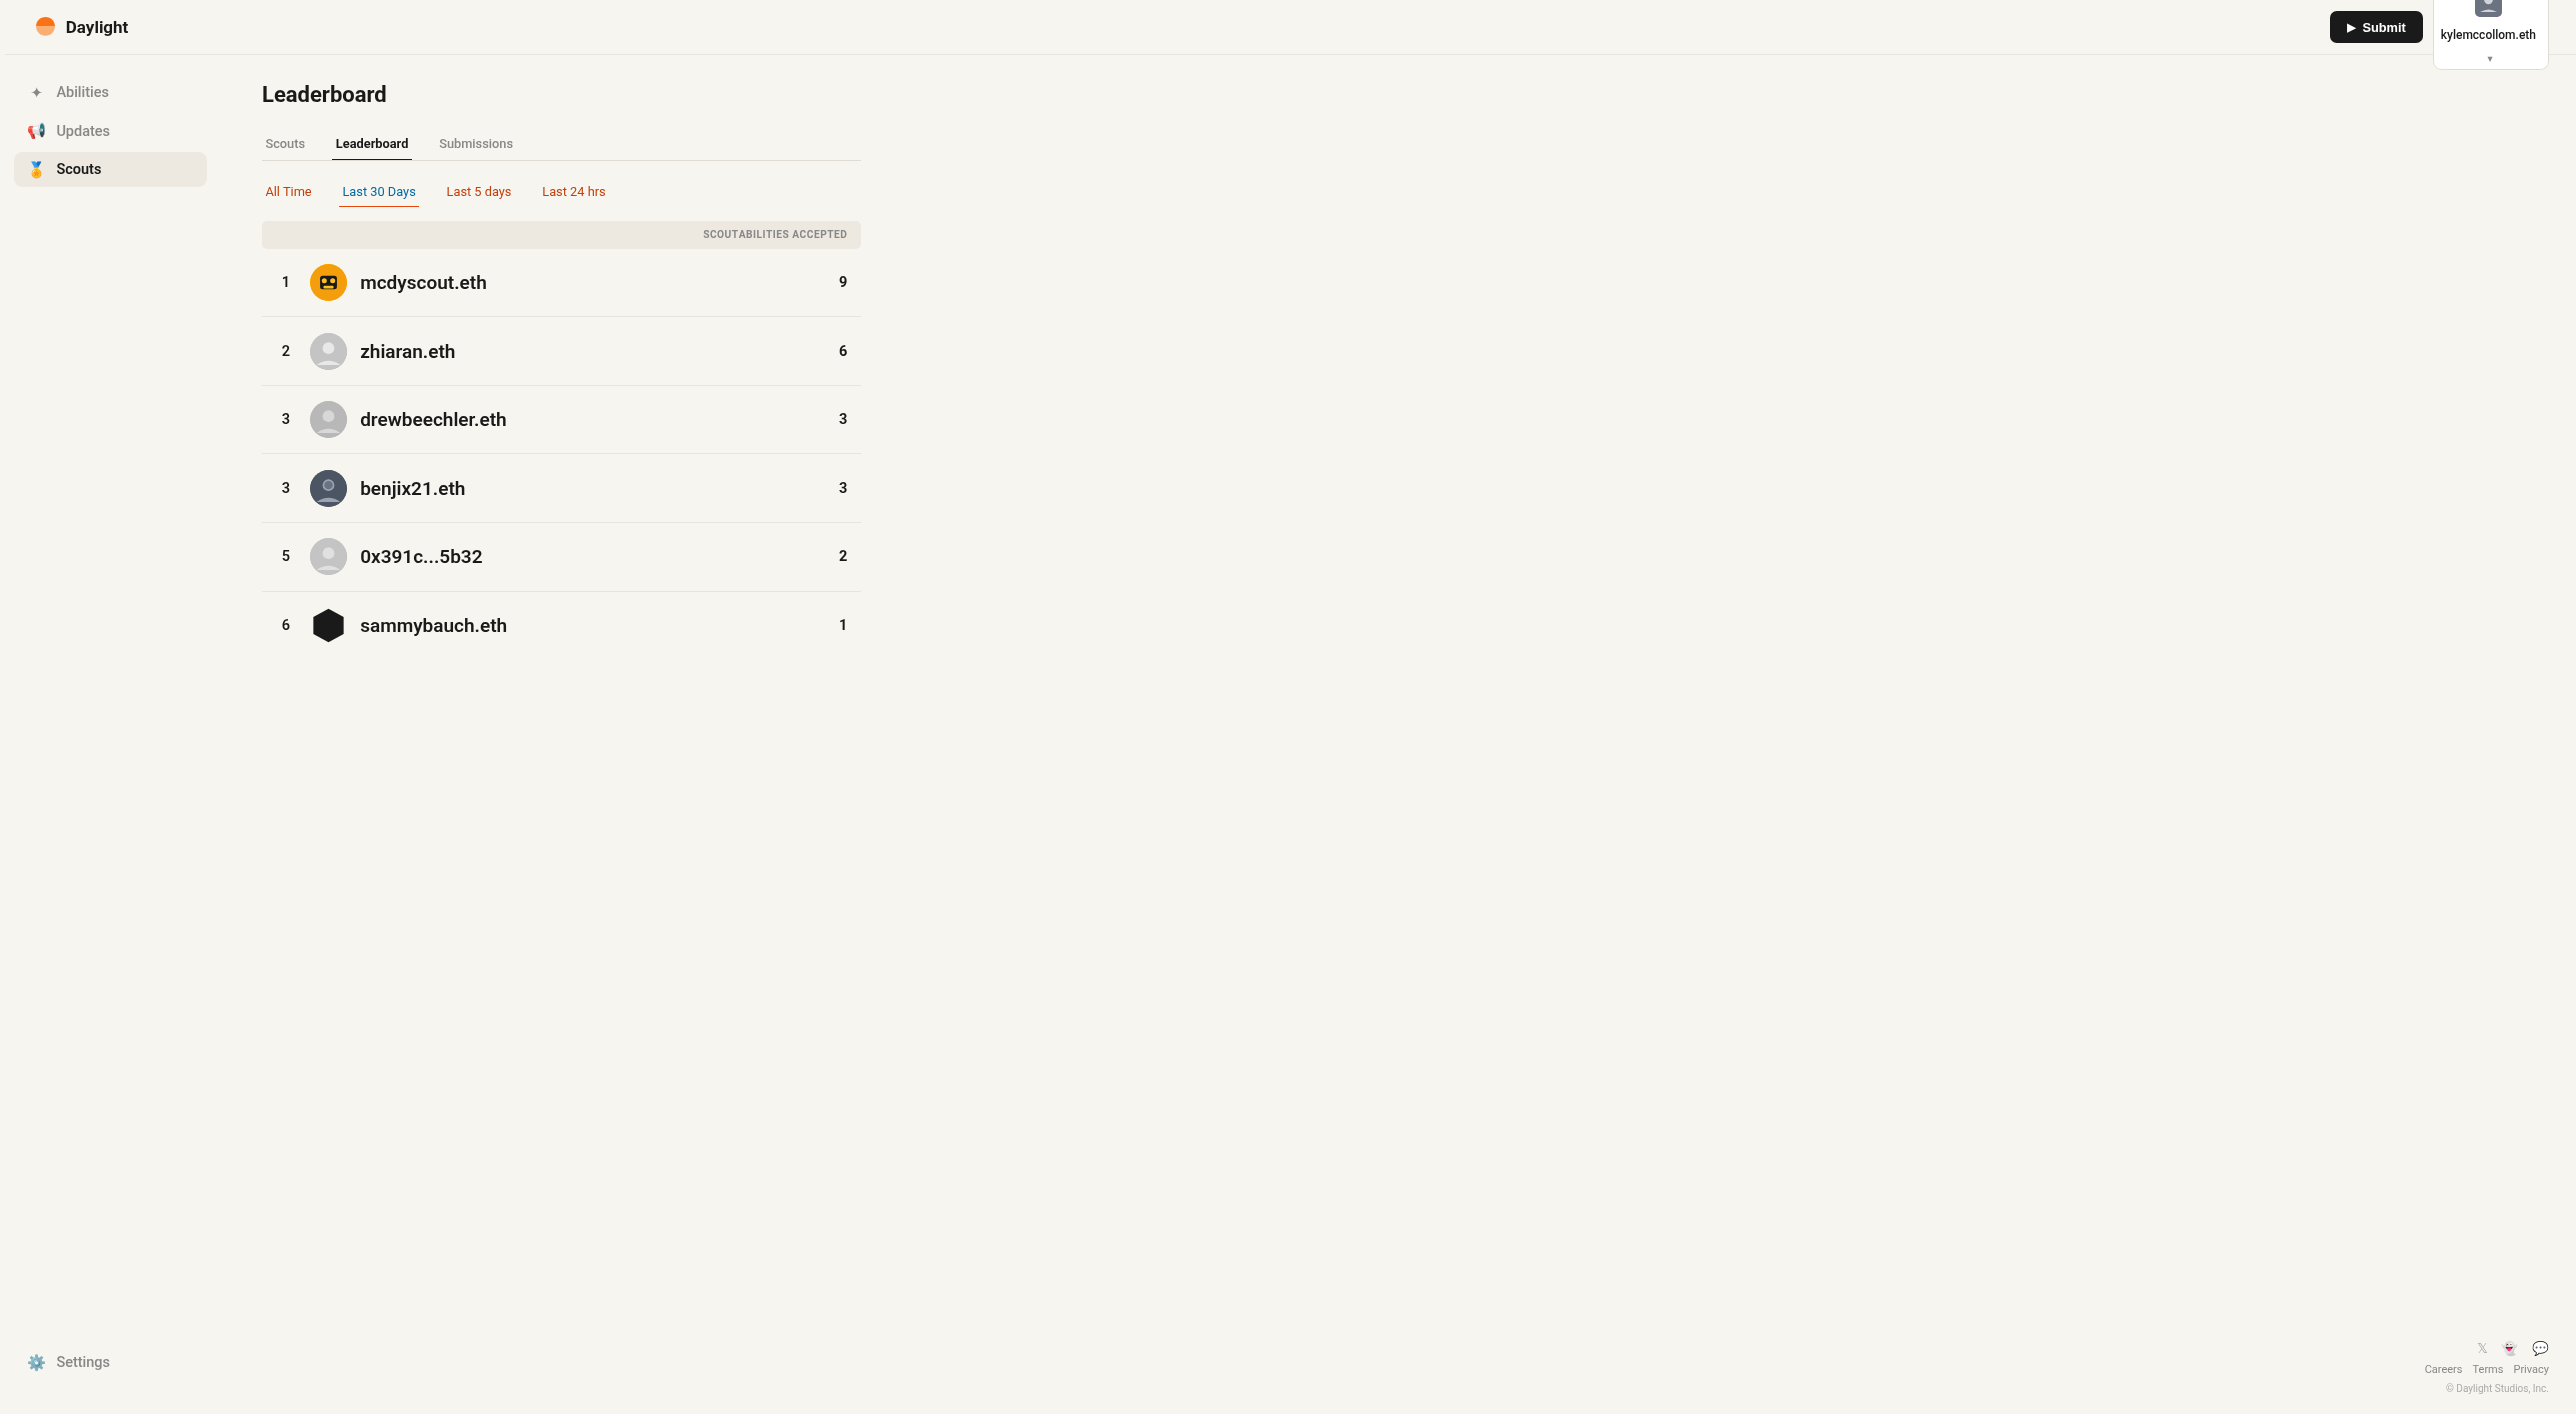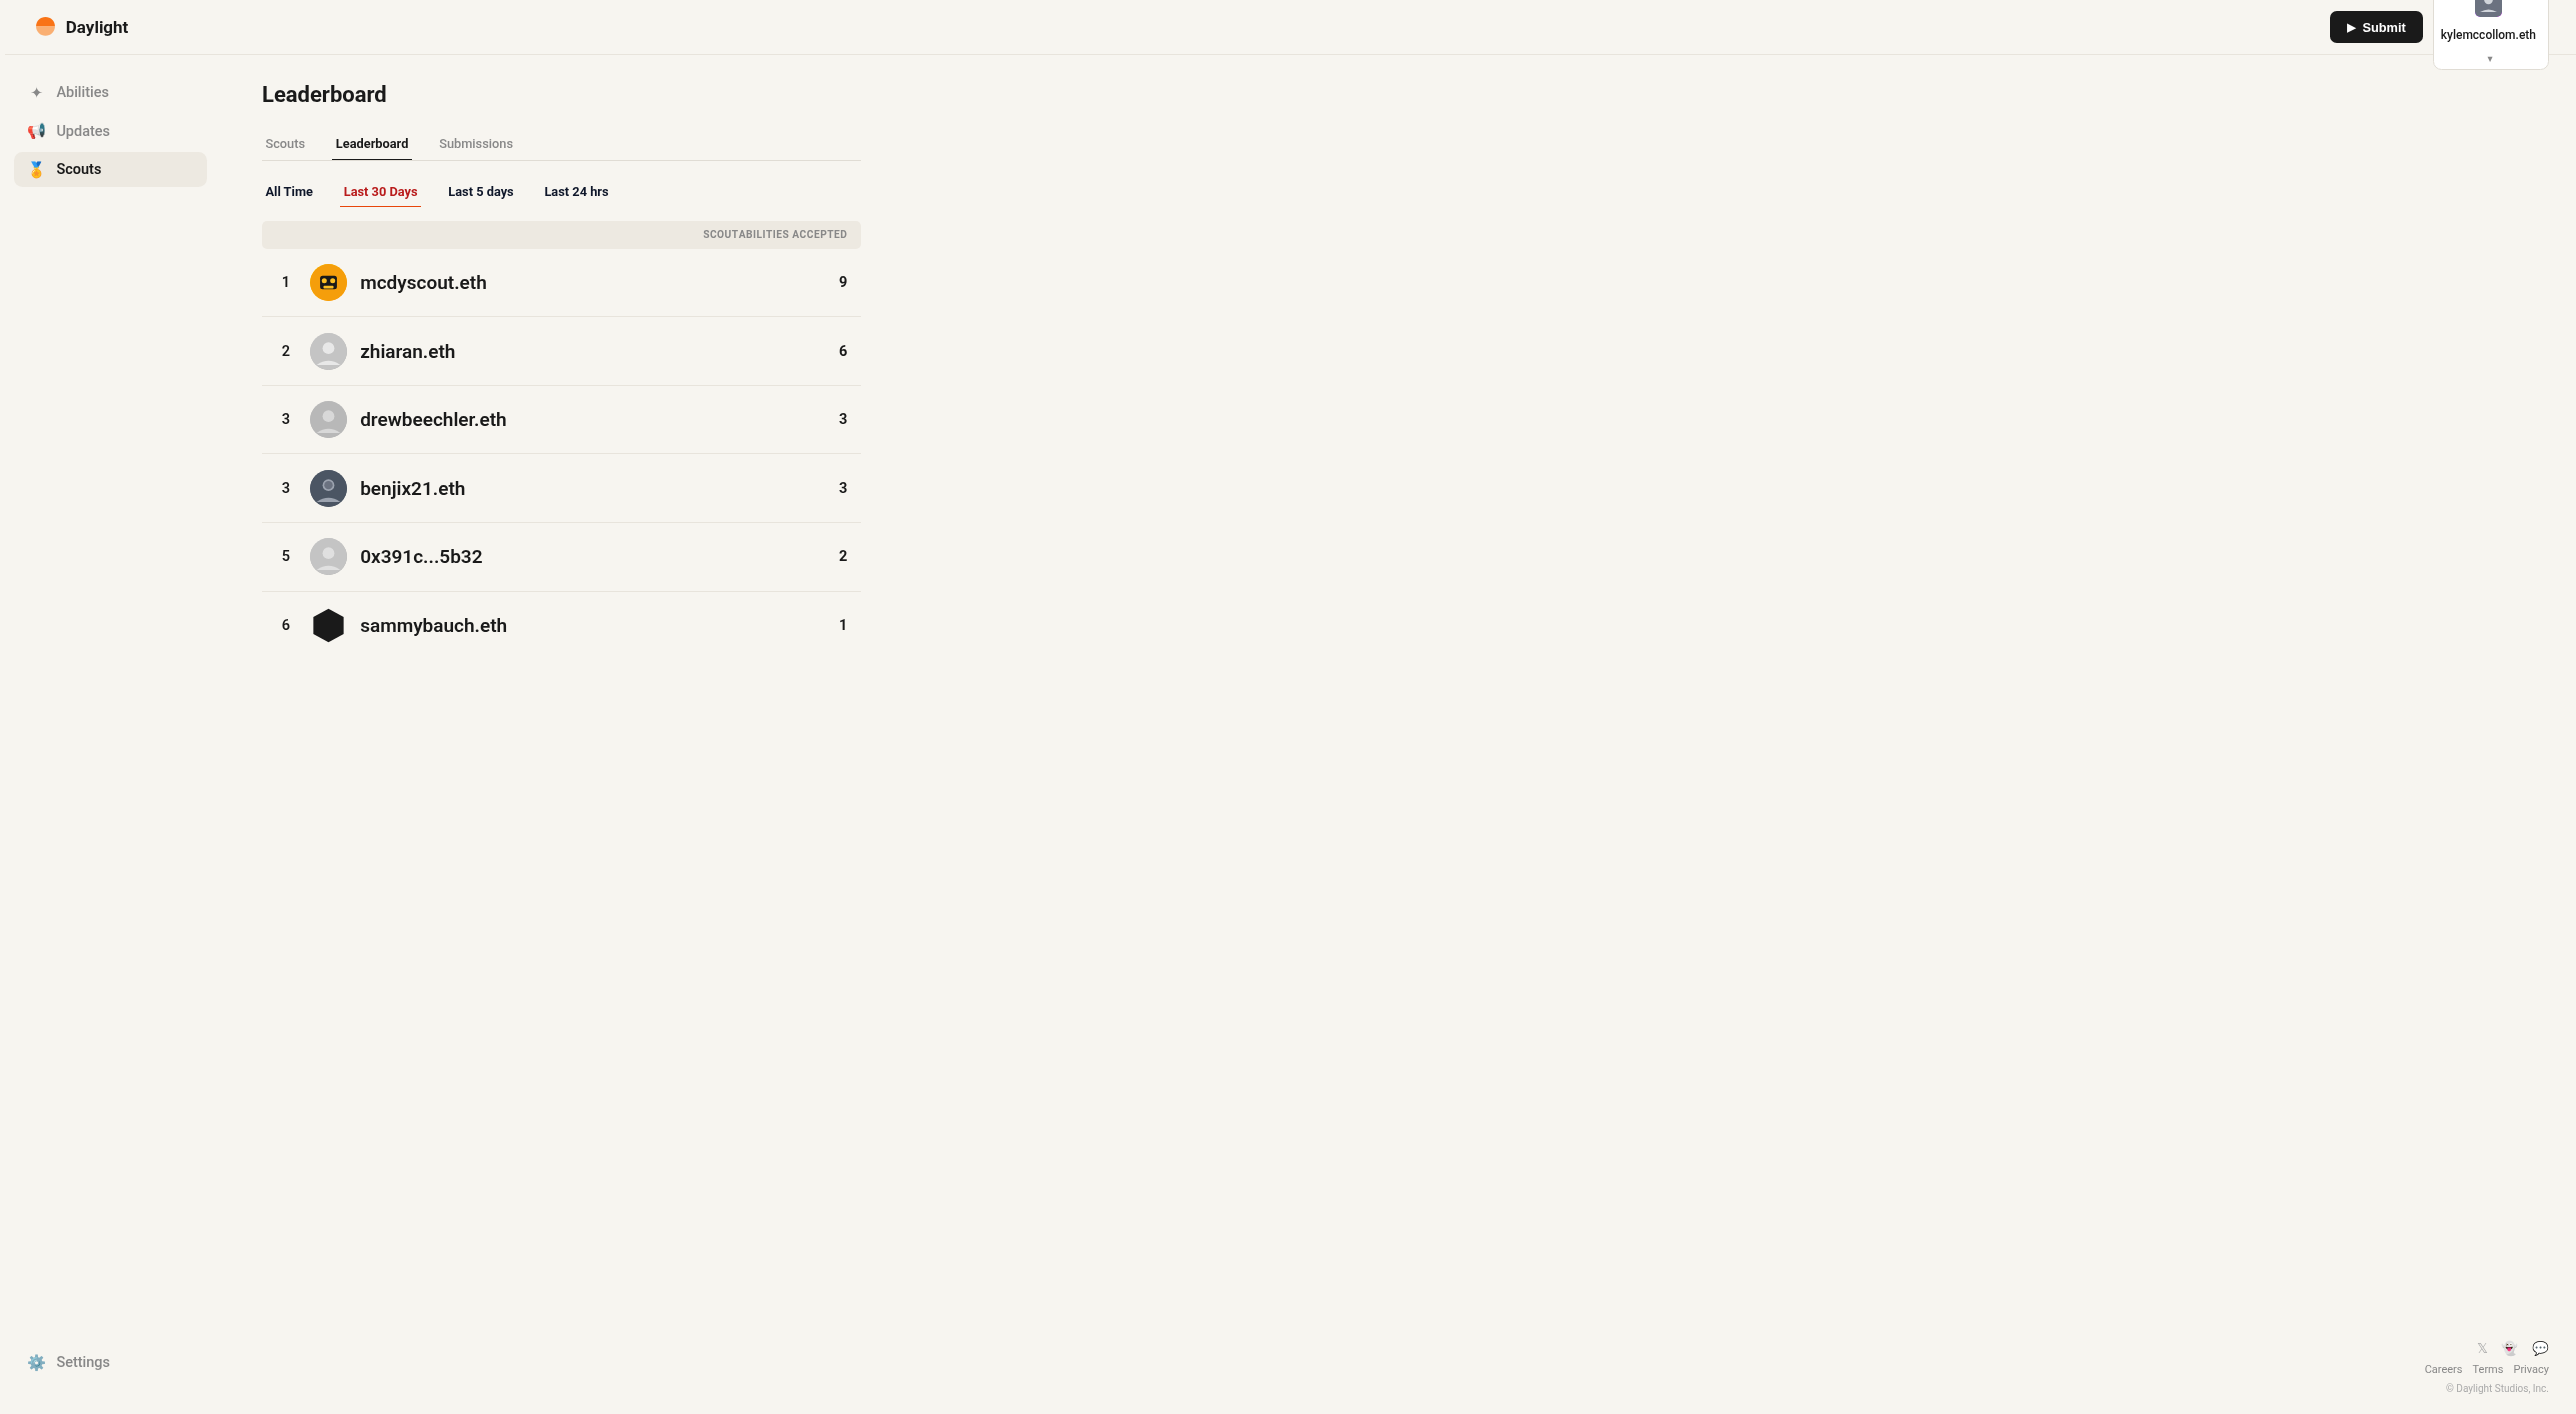--- a/index.html
+++ b/index.html
@@ -177,28 +177,28 @@
 
     .tabs-secondary {
       display: flex;
       gap: 0;
       margin-bottom: 13.6px;
     }
     .tab-secondary {
       padding: 6.8px 3.4px;
       margin-right: 24px;
       font-size: 12.8px;
-      font-weight: 700;
-      color: #0f172a;
+      font-weight: 400;
+      color: #c2410c;
       cursor: pointer;
       border-bottom: 1.7px solid transparent;
     }
     .tab-secondary.active {
-      color: #b91c1c;
-      font-weight: 700;
+      color: #0369a1;
+      font-weight: 400;
       border-bottom: 1.7px solid #e8460a;
     }
     .table-header {
       display: flex;
       justify-content: flex-end;
       padding: 8.5px 13.6px;
       background: #ede9e1;
       border-radius: 5.1px;
       margin-bottom: 0;
     }

